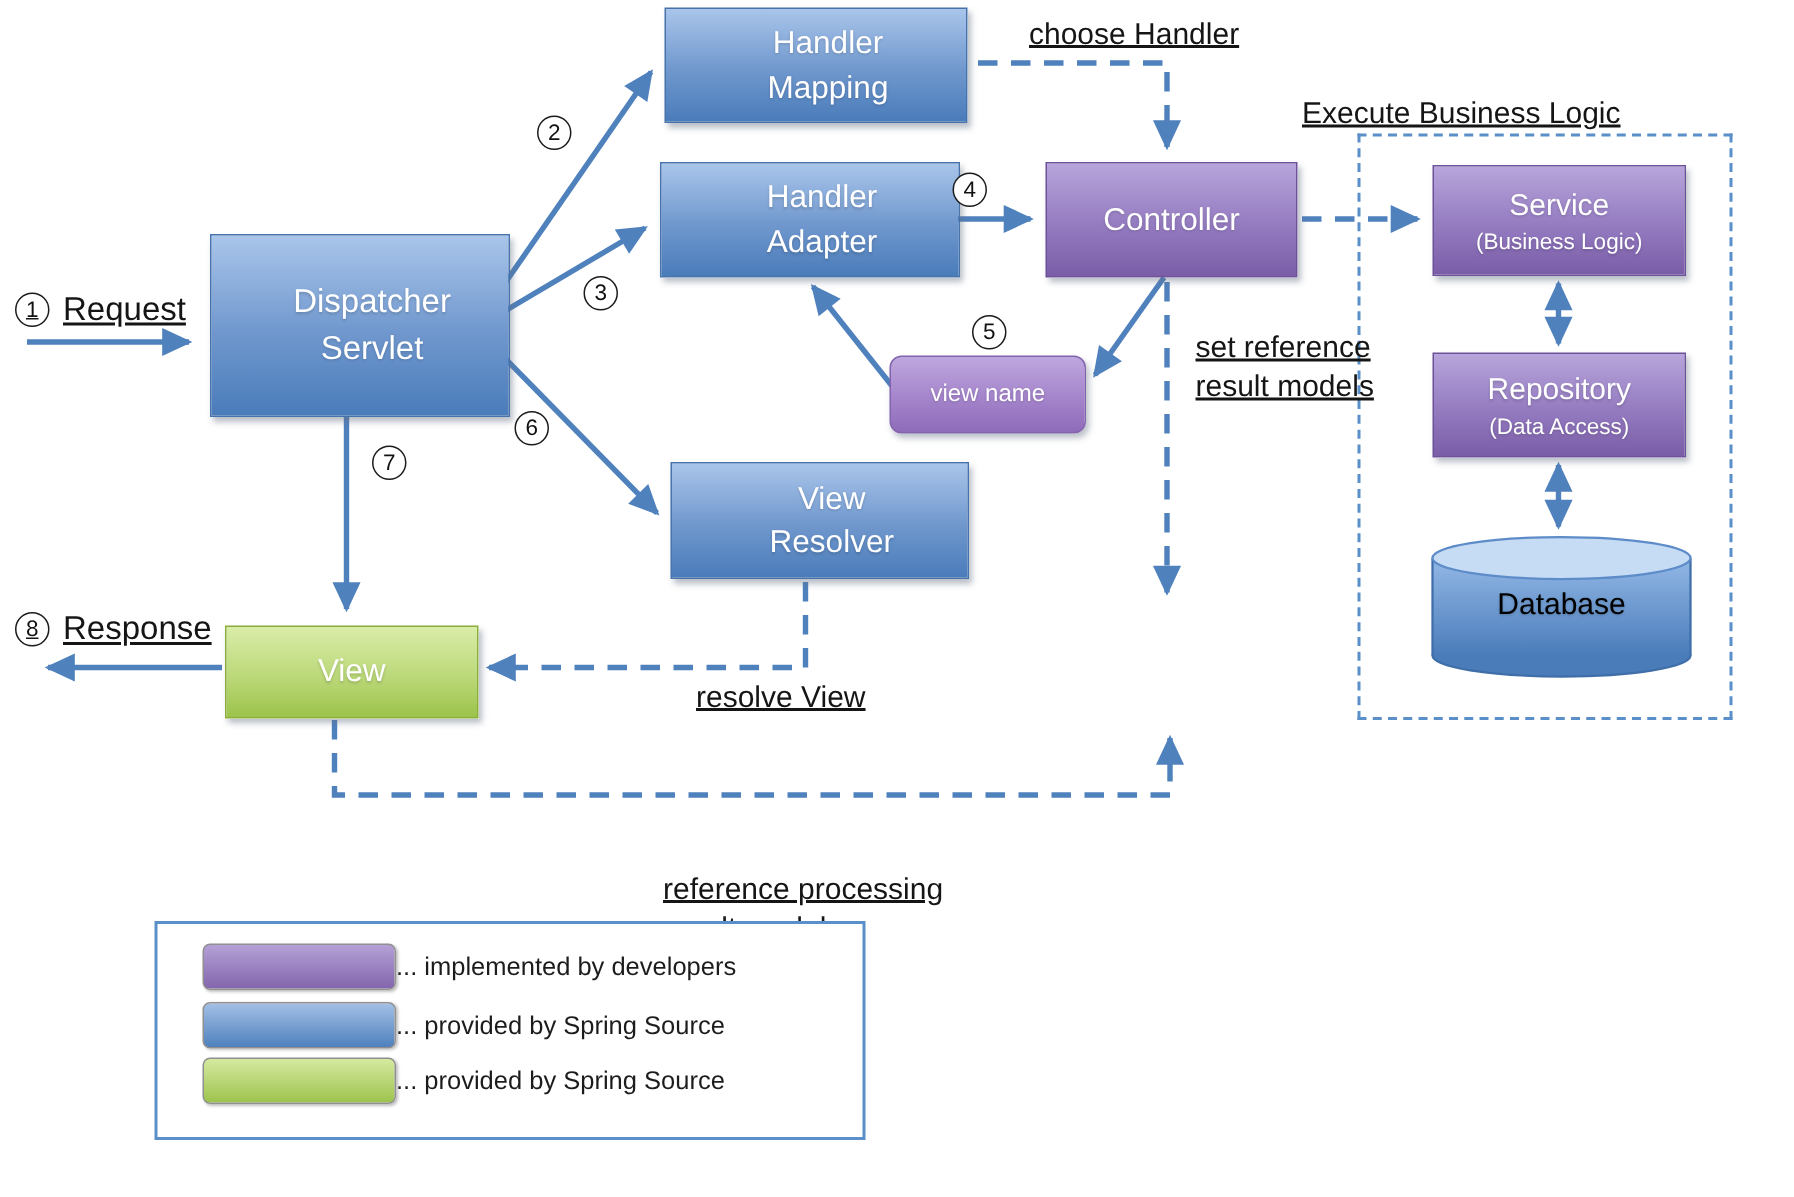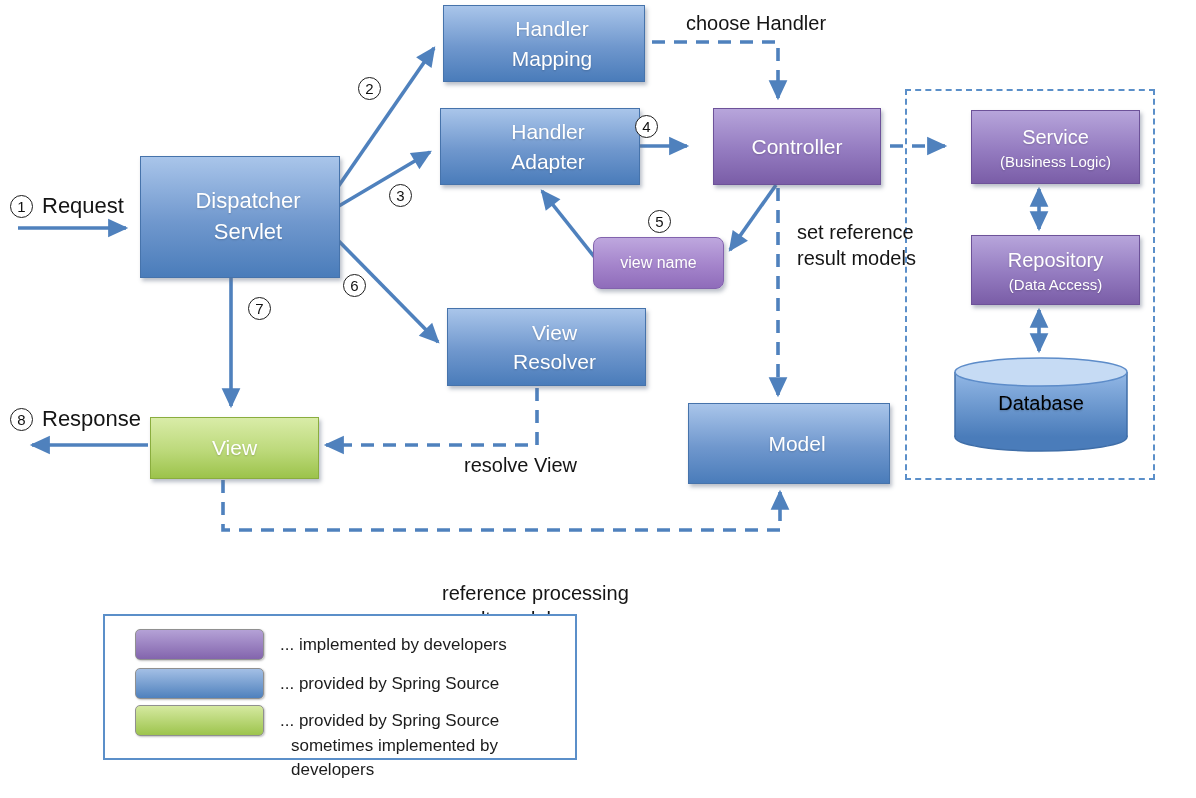--- a/index.html
+++ b/index.html
@@ -7,43 +7,43 @@
           font-family:"Liberation Sans",sans-serif;overflow:hidden;}
   .abs{position:absolute;}
   
   .node{position:absolute;display:flex;flex-direction:column;align-items:center;
         justify-content:center;color:#fff;text-align:center;white-space:pre-line;
         line-height:1.4;box-shadow:2px 3px 4px rgba(100,110,130,.45);
         text-shadow:0 1px 2px rgba(0,0,0,.18);}
   .blue  {background:linear-gradient(to bottom,#a9c5ea 0%,#6f97cd 55%,#4a7cba 100%);
           border:1px solid #4673ab;padding-left:16px;}
   .purple{background:linear-gradient(to bottom,#b7a5db 0%,#947bc0 55%,#7a5da7 100%);
-          border:1px solid #6d5299;margin-left:16px;}
+          border:1px solid #6d5299;}
   .purple-light{background:linear-gradient(to bottom,#bea7de 0%,#a484cb 55%,#8f6cba 100%);
           border:1px solid #8263ad;border-radius:8px;}
   .green {background:linear-gradient(to bottom,#d9eca8 0%,#bcd97a 55%,#9cc34b 100%);
           border:1px solid #8aad3e;}
   .f21{font-size:21px;} .f22{font-size:22px;} .f20{font-size:20px;} .f16{font-size:16px;}
   .node .sub{font-size:15px;line-height:1.2;margin-top:2px;}
   
   .lbl{position:absolute;color:#151515;font-size:20px;line-height:1.3;
-       white-space:pre-line;}
+       white-space:pre-line;text-decoration:underline;}
   .lbl-flex{display:flex;align-items:center;gap:9px;font-size:22px;}
   
   .circ{display:inline-flex;align-items:center;justify-content:center;
         width:23px;height:23px;border:1.6px solid #1c1c1c;border-radius:50%;
         font-size:15px;color:#111;background:#fff;box-sizing:border-box;flex:0 0 auto;}
   .circ.abs{position:absolute;}
   
   .dotted-box{position:absolute;left:905px;top:89px;width:250px;height:391px;
         border:2px dashed #5b8fc9;box-sizing:border-box;}
   
   .legend{position:absolute;left:103px;top:614px;width:474px;height:146px;
         border:2px solid #5b8fc9;box-sizing:border-box;background:#fff;}
-  .legend-row{position:absolute;left:30px;display:flex;align-items:flex-start;gap:16px;}
+  .legend-row{position:absolute;left:30px;display:flex;align-items:flex-start;}
   .swatch{width:127px;height:29px;border-radius:5px;border:1px solid #909090;
         box-shadow:1px 1px 2px rgba(0,0,0,.25);flex:0 0 auto;}
   .sw-purple{background:linear-gradient(#b4a1d6,#8365ad);}
   .sw-blue  {background:linear-gradient(#a3bfe5,#4f81bd);}
   .sw-green {background:linear-gradient(#d5e9a0,#9dc44d);}
   .legend-label{font-size:17px;color:#1c1c1c;line-height:1.45;padding-top:4px;}
   .legend-label .line2{margin-left:11px;}
   svg.layer{position:absolute;left:0;top:0;width:1196px;height:798px;pointer-events:none;}
 </style>
 </head>
@@ -105,21 +105,20 @@
 
   <div class="node purple f21" style="left:697px;top:108px;width:166px;height:75px;">Controller</div>
 
   <div class="node purple-light f16" style="left:593px;top:237px;width:129px;height:50px;">view name</div>
 
   <div class="node blue f21" style="left:447px;top:308px;width:181px;height:76px;">View
 Resolver</div>
 
   <div class="node green f21" style="left:150px;top:417px;width:167px;height:60px;">View</div>
 
-  <div class="node blue f21" style="left:688px;top:403px;width:184px;height:79px;">Model</div>
 
   <div class="node purple" style="left:955px;top:110px;width:167px;height:72px;">
     <span class="f20">Service</span>
     <span class="sub">(Business Logic)</span>
   </div>
 
   <div class="node purple" style="left:955px;top:235px;width:167px;height:68px;">
     <span class="f20">Repository</span>
     <span class="sub">(Data Access)</span>
   </div>
@@ -138,37 +137,37 @@
   </div>
 
   <span class="circ abs" style="left:358px;top:77px;">2</span>
   <span class="circ abs" style="left:389px;top:184px;">3</span>
   <span class="circ abs" style="left:635px;top:115px;">4</span>
   <span class="circ abs" style="left:648px;top:210px;">5</span>
   <span class="circ abs" style="left:343px;top:274px;">6</span>
   <span class="circ abs" style="left:248px;top:297px;">7</span>
 
   <div class="lbl" style="left:686px;top:10px;">choose Handler</div>
+  <div class="lbl" style="left:868px;top:63px;">Execute Business Logic</div>
   <div class="lbl" style="left:797px;top:219px;">set reference
 result models</div>
   <div class="lbl" style="left:464px;top:452px;">resolve View</div>
   <div class="lbl" style="left:442px;top:532px;margin-top:48px;">reference processing
 result models</div>
 
   <div class="legend">
     <div class="legend-row" style="top:13px;">
       <span class="swatch sw-purple"></span>
       <span class="legend-label">... implemented by developers</span>
     </div>
     <div class="legend-row" style="top:52px;">
       <span class="swatch sw-blue"></span>
       <span class="legend-label">... provided by Spring Source</span>
     </div>
     <div class="legend-row" style="top:89px;">
       <span class="swatch sw-green"></span>
       <span class="legend-label">
         <div>... provided by Spring Source</div>
-        <div class="line2">sometimes implemented by developers</div>
       </span>
     </div>
   </div>
 
 </div>
 
 </body></html>

